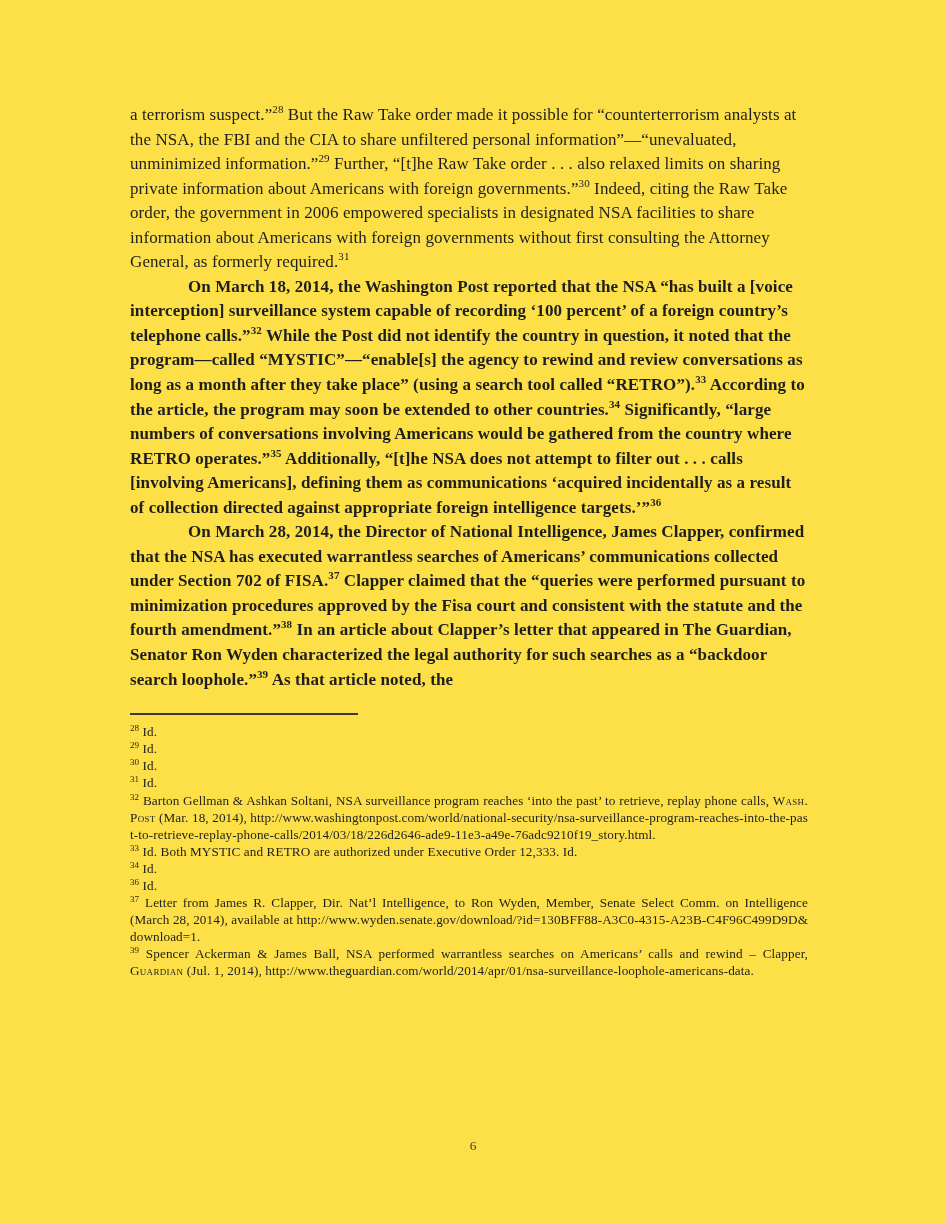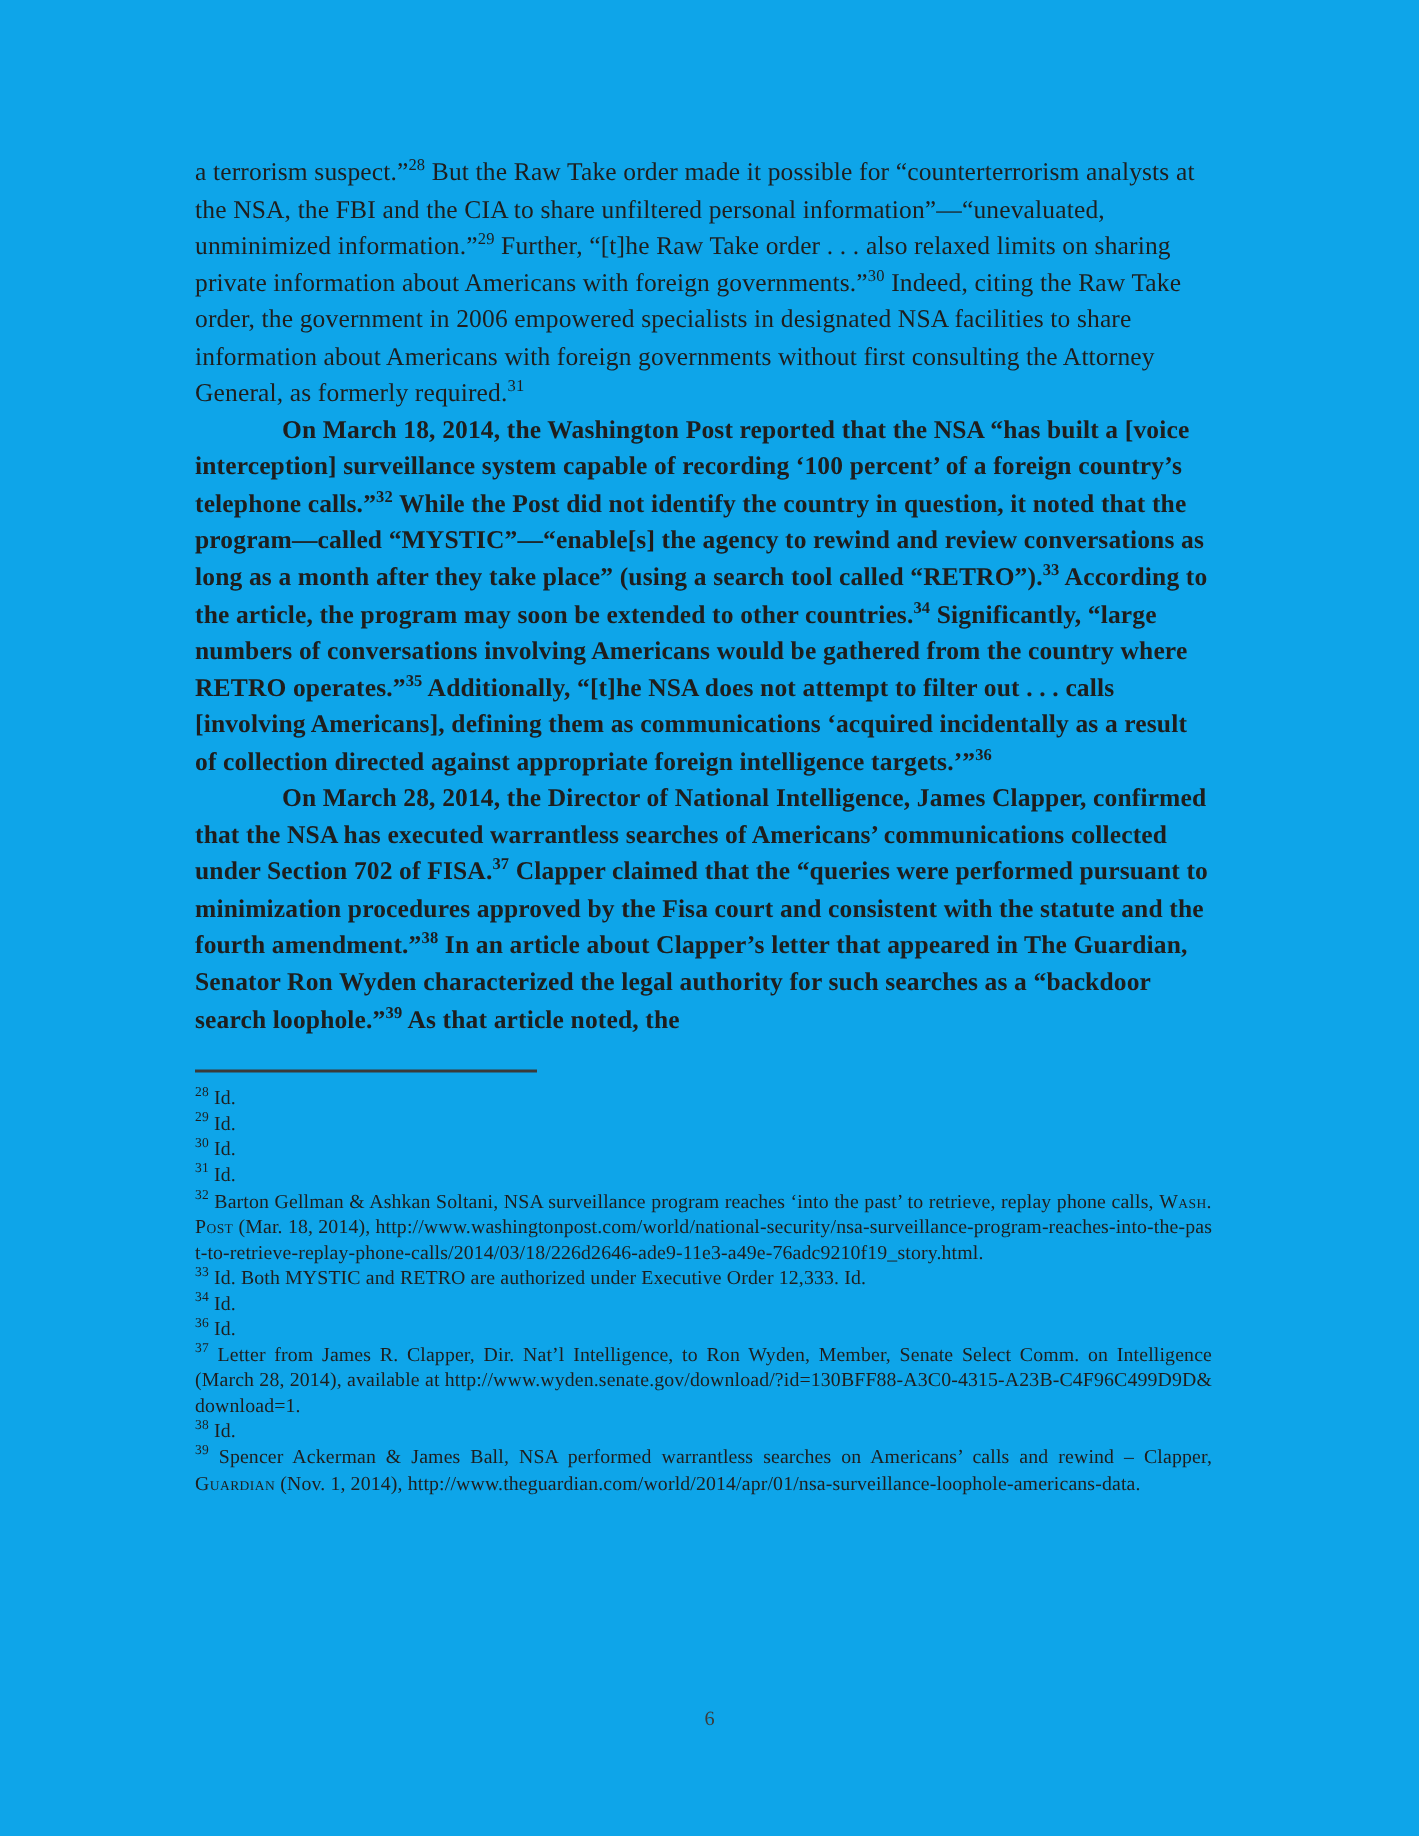--- a/index.html
+++ b/index.html
@@ -4,21 +4,21 @@
 <style>
   html, body {
     margin: 0;
     padding: 0;
     background: #ffffff;
   }
   .page {
     position: relative;
     width: 946px;
     height: 1224px;
-    background: #0ea5e9;
+    background: #fde047;
     font-family: "Liberation Serif", "DejaVu Serif", serif;
     color: #1e1e1e;
     overflow: hidden;
   }
   .content {
     position: absolute;
     left: 130px;
     top: 103px;
     width: 678px;
   }
@@ -80,18 +80,17 @@
     <div class="footnotes">
         <p><sup>28</sup> <span class="run-i">Id.</span></p>
         <p><sup>29</sup> <span class="run-i">Id.</span></p>
         <p><sup>30</sup> <span class="run-i">Id.</span></p>
         <p><sup>31</sup> <span class="run-i">Id.</span></p>
         <p><sup>32</sup> <span>Barton Gellman &amp; Ashkan Soltani, </span><span class="run-i">NSA surveillance program reaches ‘into the past’ to retrieve, replay phone calls</span><span>, </span><span class="run-sc">Wash. Post</span><span> (Mar. 18, 2014), </span><span class="run-url">http://www.washingtonpost.com/world/national-security/nsa-surveillance-program-reaches-into-the-past-to-retrieve-replay-phone-calls/2014/03/18/226d2646-ade9-11e3-a49e-76adc9210f19_story.html.</span></p>
         <p><sup>33</sup> <span class="run-i">Id.</span><span> Both MYSTIC and RETRO are authorized under Executive Order 12,333. </span><span class="run-i">Id.</span></p>
         <p><sup>34</sup> <span class="run-i">Id.</span></p>
         <p><sup>36</sup> <span class="run-i">Id.</span></p>
         <p><sup>37</sup> <span>Letter from James R. Clapper, Dir. Nat’l Intelligence, to Ron Wyden, Member, Senate Select Comm. on Intelligence (March 28, 2014), </span><span class="run-i">available at</span><span> </span><span class="run-url">http://www.wyden.senate.gov/download/?id=130BFF88-A3C0-4315-A23B-C4F96C499D9D&amp;download=1.</span></p>
-        <p><sup>38</sup> <span class="run-i">Id.</span></p>
-        <p><sup>39</sup> <span>Spencer Ackerman &amp; James Ball, </span><span class="run-i">NSA performed warrantless searches on Americans’ calls and rewind – Clapper</span><span>, </span><span class="run-sc">Guardian</span><span> (Nov. 1, 2014), </span><span class="run-url">http://www.theguardian.com/world/2014/apr/01/nsa-surveillance-loophole-americans-data.</span></p>
+        <p><sup>39</sup> <span>Spencer Ackerman &amp; James Ball, </span><span class="run-i">NSA performed warrantless searches on Americans’ calls and rewind – Clapper</span><span>, </span><span class="run-sc">Guardian</span><span> (Jul. 1, 2014), </span><span class="run-url">http://www.theguardian.com/world/2014/apr/01/nsa-surveillance-loophole-americans-data.</span></p>
       </div>
   </div>
   <div class="page-number">6</div>
 </div>
 
 </body></html>

